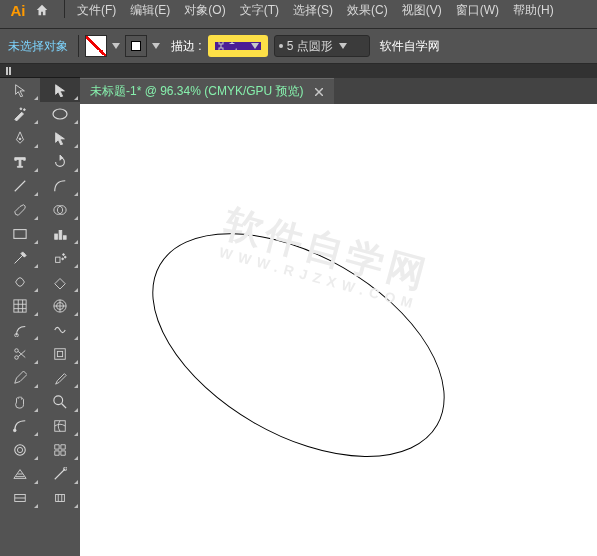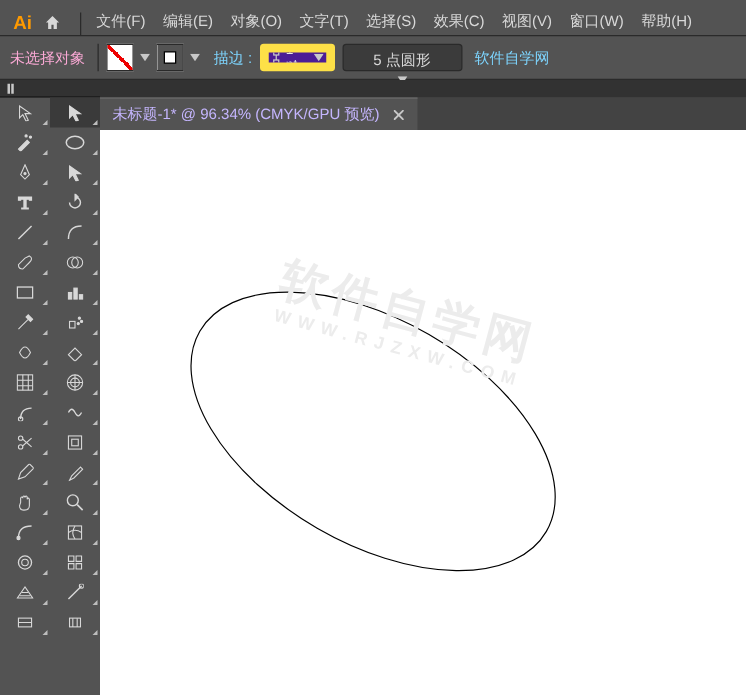--- a/index.html
+++ b/index.html
@@ -1,52 +1,52 @@
 <!DOCTYPE html>
 <html><head>
 <meta charset="utf-8">
 <style>
   * { box-sizing: border-box; margin: 0; padding: 0; }
   body { width: 597px; height: 556px; background: #535353; font-family: "Microsoft YaHei", sans-serif; font-size: 12px; color: #d8d8d8; overflow: hidden; }
 
   
-  .menubar { height: 28px; background: #535353; display: flex; align-items: flex-end; padding: 0 6px; gap: 2px; }
+  .menubar { height: 28px; background: #535353; display: flex; align-items: flex-start; padding: 0 6px; gap: 2px; }
   .app-logo { width: 24px; height: 20px; color: #ff9a00; font-weight: bold; font-size: 15px; display: flex; align-items: center; justify-content: center; }
   .home-icon { width: 20px; height: 20px; display: flex; align-items: center; justify-content: center; margin-right: 6px; }
   .home-icon svg { fill: #d8d8d8; }
   .menubar .sep { width: 1px; height: 18px; background: #2a2a2a; margin: 0 4px; }
   .menuitem { padding: 2px 6px; cursor: default; white-space: nowrap; }
 
   
   .controlbar { height: 36px; background: #535353; border-top: 1px solid #2a2a2a; border-bottom: 1px solid #2a2a2a; display: flex; align-items: center; padding: 0 8px; gap: 6px; font-size: 12px; }
-  .sel-label { color: #f9a8d4; margin-right: 4px; font-family: Liberation Serif, serif; }
+  .sel-label { color: #7dd3fc; margin-right: 4px; font-family: Liberation Serif, serif; }
   .swatch-pair { display: flex; align-items: center; gap: 4px; }
   .swatch { width: 22px; height: 22px; border: 1px solid #2a2a2a; position: relative; background: #fff; }
   .nofill { background: #fff; }
   .nofill::after { content: ""; position: absolute; inset: 0; background: linear-gradient(to top right, transparent 45%, #e00 45%, #e00 55%, transparent 55%); }
   .stroke-sw { background: #fff; box-shadow: inset 0 0 0 5px #535353, inset 0 0 0 6px #000; }
   .dd-arrow { width: 10px; height: 22px; display: flex; align-items: center; justify-content: center; }
   .dd-arrow svg { fill: #c8c8c8; }
-  .field-label { color: #7dd3fc; margin-left: 4px; }
+  .field-label { color: #ffffff; margin-left: 4px; }
   .num-field { width: 60px; height: 22px; background: #4c1d95; border: 7px solid #fde047; display: flex; align-items: center; border-radius: 3px; overflow: hidden; }
   .nf-btn { width: 12px; display:flex;align-items:center;justify-content:center;}
   .nf-btn svg{fill:#c8c8c8;}
   .nf-val { flex: 1; padding: 0 2px; color: #e8e8e8; text-align: left; font-size: 11px; }
   .wide-sel { height: 22px; background: #3b3b3b; border: 1px solid #2a2a2a; display: flex; align-items: center; padding: 0 4px; gap:4px; border-radius: 3px; }
   .stroke-prev { width: 36px; height: 3px; background: #c8c8c8; }
   .opt-dot { width: 4px; height: 4px; background: #c8c8c8; border-radius: 50%; }
 
   
   .darkbar { height: 14px; background: #323232; border-bottom: 1px solid #1a1a1a; display:flex; align-items:center; padding:0 6px;}
   .panel-toggle { width:12px; display:flex; gap:1px;}
   .panel-toggle span{width:2px;height:8px;background:#c8c8c8;}
 
   
   .tabbar { height: 26px; background: #434343; display: flex; align-items: flex-end; padding-left: 80px; }
-  .doc-tab { height: 26px; background: #535353; border-top:1px solid #6a6a6a; display: flex; align-items: center; padding: 0 10px; gap: 10px; color: #c4b5fd; font-size: 12px; }
+  .doc-tab { height: 26px; background: #535353; border-top:1px solid #6a6a6a; display: flex; align-items: center; padding: 0 10px; gap: 10px; color: #86efac; font-size: 12px; }
   .tab-close { width: 10px; height: 10px; display:flex;align-items:center;justify-content:center;}
   .tab-close svg{stroke:#c8c8c8; stroke-width:1.5;}
 
   
   .workspace { display: flex; height: calc(556px - 28px - 36px); }
   .toolcol { width: 80px; background: #535353; display: flex; flex-direction: column; }
   .toolgrid { display: grid; grid-template-columns: 1fr 1fr; }
   .tool { width: 40px; height: 24px; display: flex; align-items: center; justify-content: center; position: relative; }
   .tool.sel { background: #3a3a3a; }
   .tool svg { fill: #d8d8d8; stroke: #d8d8d8; }
@@ -111,21 +111,21 @@
       </div>
     <span class="nf-val">1 pt</span>
     <div class="nf-btn">
         <svg width="8" height="6" viewBox="0 0 8 6">
           <path d="M0 0 H8 L4 6 Z"></path>
         </svg>
       </div>
   </div>
 
 
-  <div class="wide-sel" style="width:96px;flex-direction:column;">
+  <div class="wide-sel" style="width:96px;">
     <span class="opt-dot"></span>
     <span>5 点圆形</span>
     <div class="nf-btn">
         <svg width="8" height="6" viewBox="0 0 8 6">
           <path d="M0 0 H8 L4 6 Z"></path>
         </svg>
       </div>
   </div>
 
   <span class="field-label">软件自学网</span>

